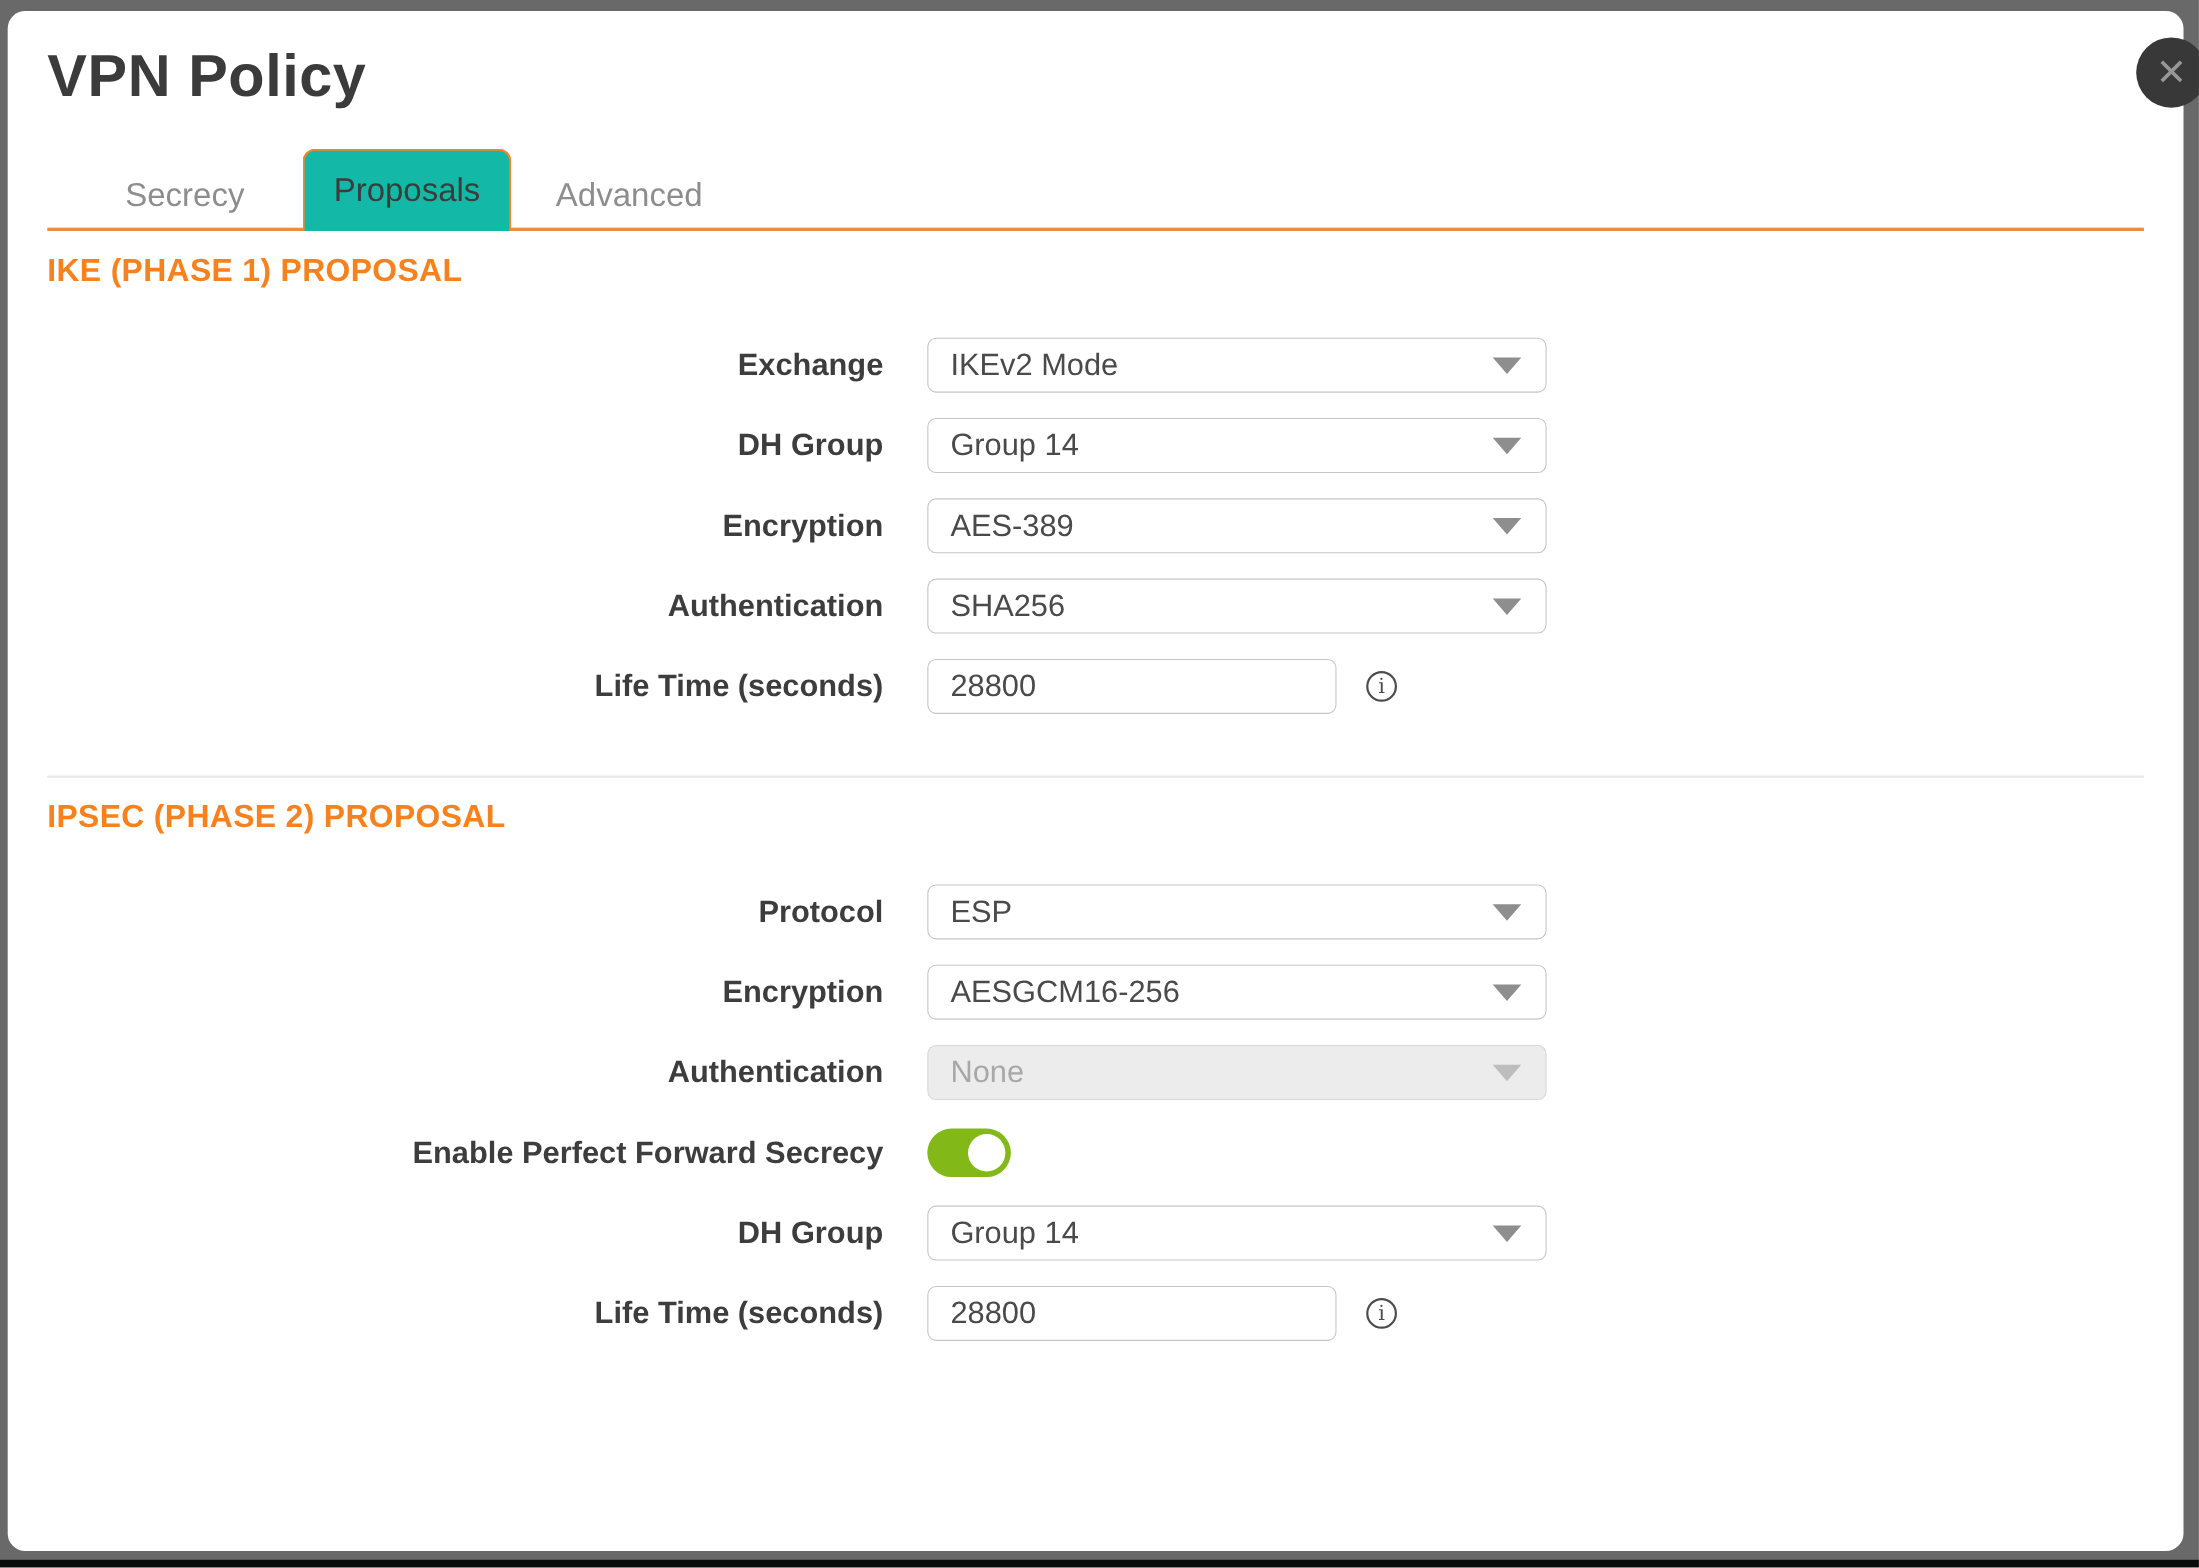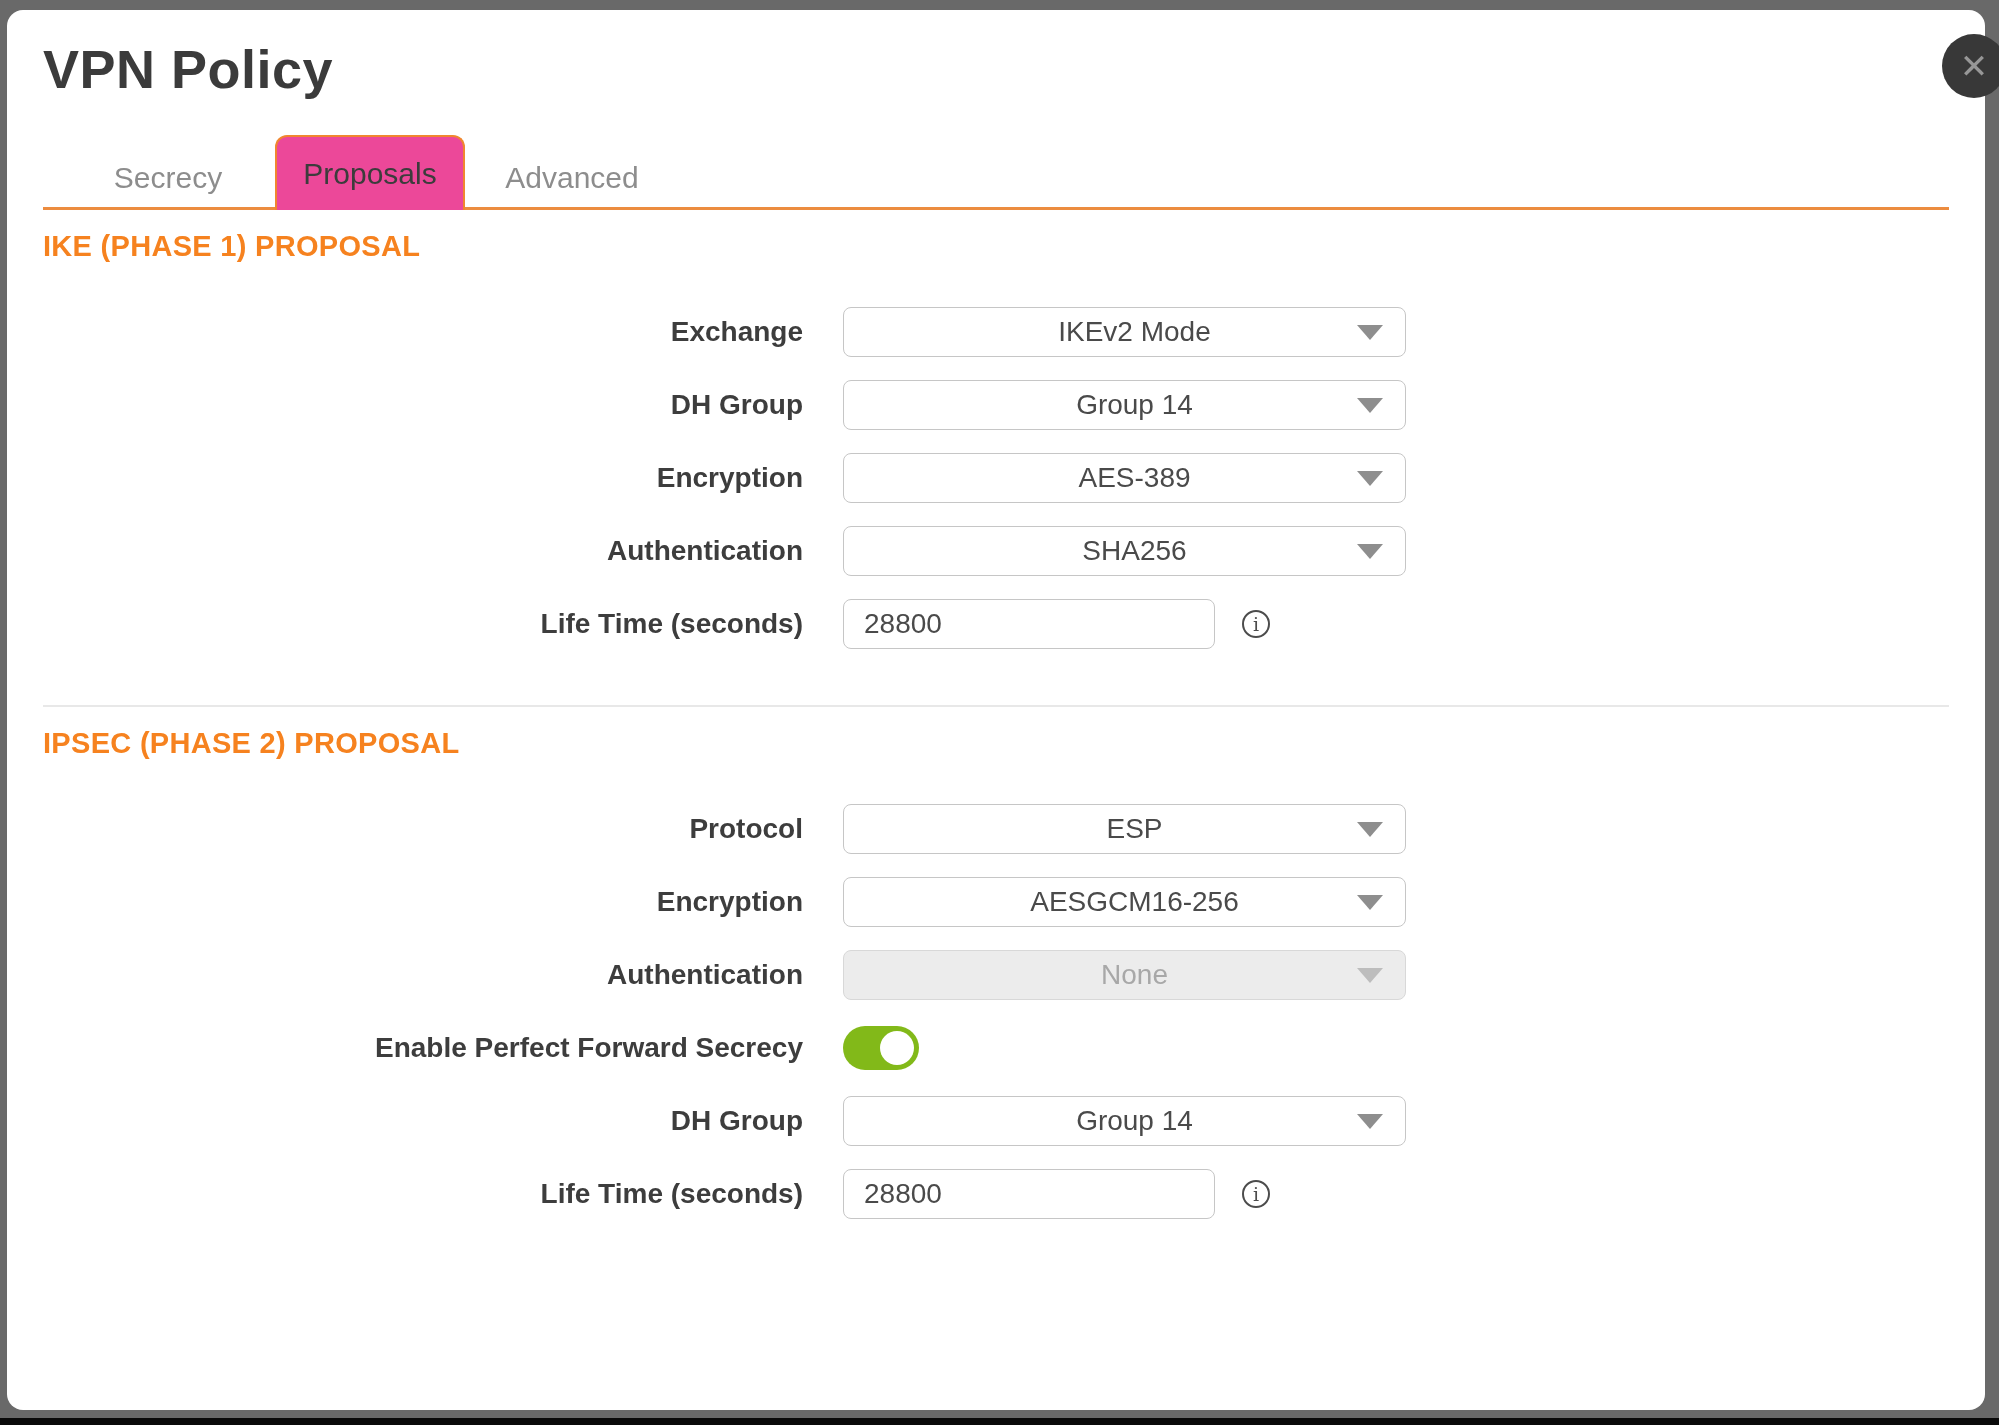--- a/index.html
+++ b/index.html
@@ -29,37 +29,37 @@
     margin-top:38px; height:72px;
     border-bottom:3px solid #EC8C3F;
   }
   .tab {
     width:190px; height:58px; display:flex; align-items:center; justify-content:center;
     font-size:30px; color:#8d8d8d; cursor:pointer; position:relative;
   }
   .tab:first-child { margin-left:30px; }
   .tab + .tab { margin-left:12px; }
   .tab.active {
-    height:75px; margin-bottom:-3px; background:#ec4899;
+    height:75px; margin-bottom:-3px; background:#14b8a6;
     border:2px solid #F0862F; border-bottom:none;
     border-radius:12px 12px 0 0; color:#3c3c3c; z-index:2;
   }
   
   .section { padding-top:20px; }
   .section + .section { margin-top:56px; border-top:2px solid #e8e8e8; }
   .section-heading { font-size:29px; font-weight:bold; color:#F6821F; margin-bottom:44px; letter-spacing:0.3px; }
   .row { display:flex; align-items:center; margin-bottom:23px; min-height:50px; }
   .row-label {
     width:800px; padding-right:40px; text-align:right;
     font-size:28px; font-weight:bold; color:#3d3d3d; flex:0 0 auto;
   }
   .select {
     position:relative; width:563px; height:50px;
     border:1px solid #c6c6c6; border-radius:8px; background:#fff;
-    display:flex; align-items:center; cursor:pointer;justify-content:center;
+    display:flex; align-items:center; cursor:pointer;
   }
   .select .value { padding-left:20px; font-size:28px; color:#4a4a4a; }
   .chevron {
     position:absolute; right:22px; top:50%; margin-top:-7px;
     width:0; height:0;
     border-left:13px solid transparent; border-right:13px solid transparent;
     border-top:15px solid #8e8e8e;
   }
   .select.disabled { background:#ececec; border-color:#d8d8d8; cursor:default; }
   .select.disabled .value { color:#a8a8a8; }

